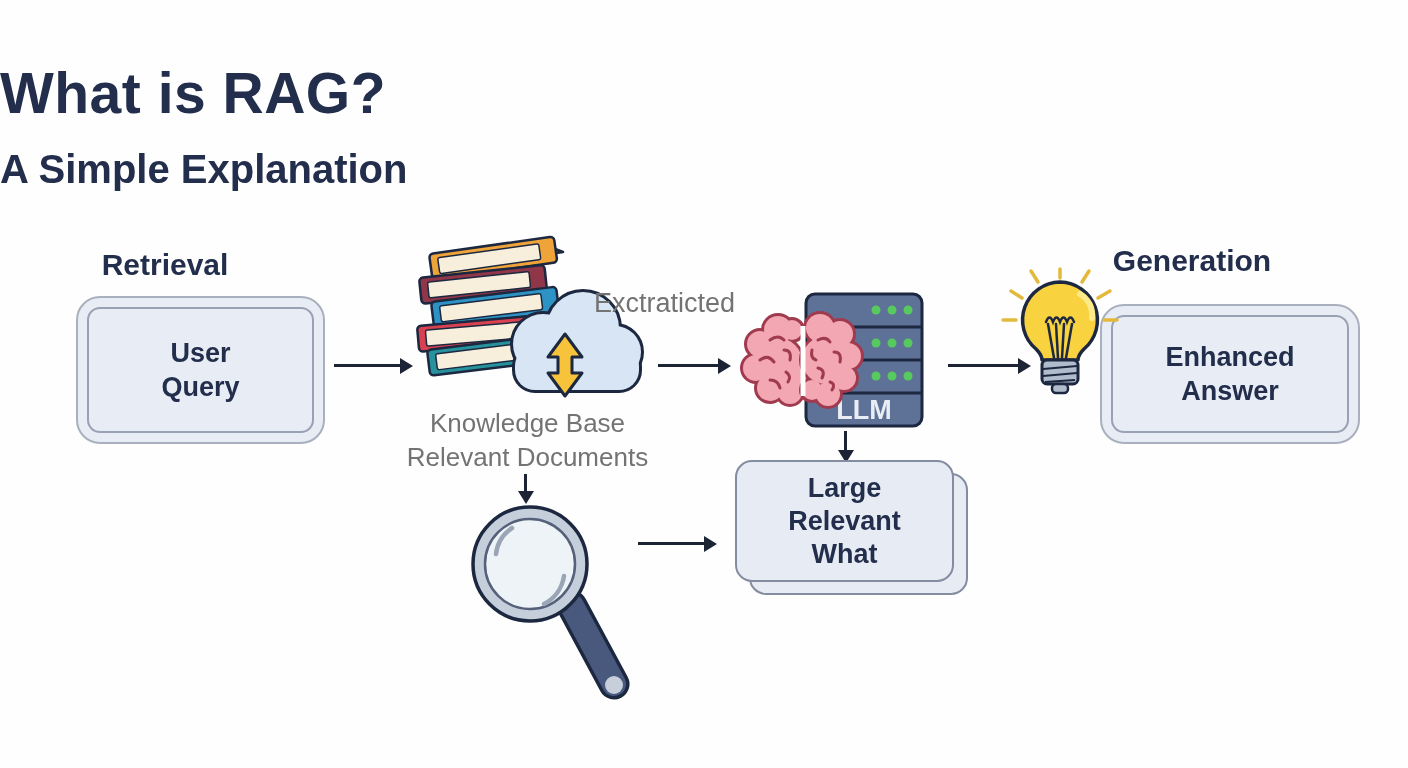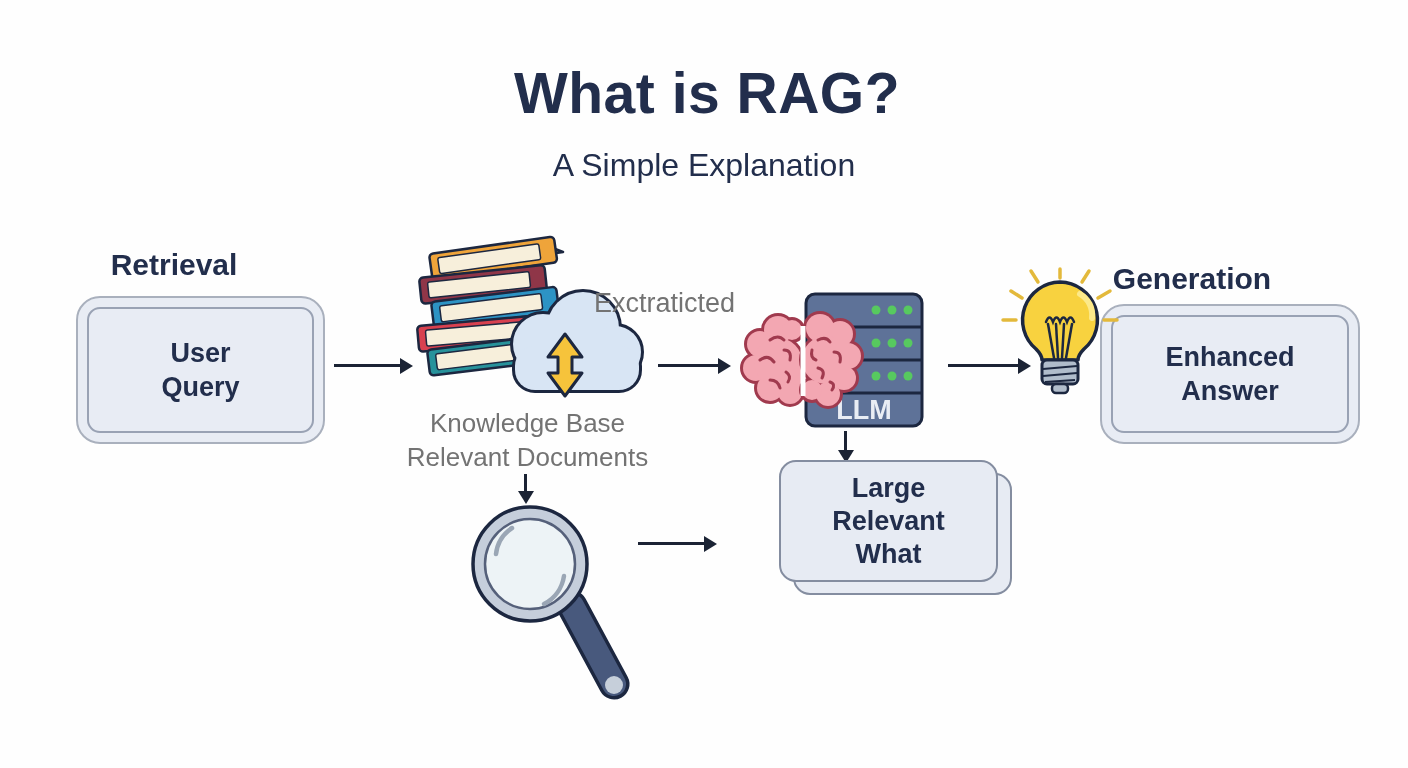--- a/index.html
+++ b/index.html
@@ -8,34 +8,33 @@
     background:#ffffff;
     font-family:"Liberation Sans", sans-serif;
     color:#232f4e;
     overflow:hidden;
   }
   .canvas { position:relative; width:1408px; height:768px; background:#fefefe; }
 
   
   .title-main {
     position:absolute; left:0; right:0; top:60px;
-    text-align:center; font-size:57px; font-weight:700; color:#222e4c;
+    text-align:left; font-size:57px; font-weight:700; color:#222e4c;
     letter-spacing:0.5px;
-    padding-left:6px;
   }
   .title-sub {
     position:absolute; left:0; right:0; top:147px;
-    text-align:center; font-size:32px; font-weight:400; color:#222e4c;
+    text-align:left; font-size:40px; font-weight:700; color:#222e4c;
   }
   .section-label {
     position:absolute; font-size:30px; font-weight:700; color:#222e4c;
     text-align:center;
   }
-  #retrieval-label  { left:84px;  top:248px; width:180px; }
-  #generation-label { left:1092px; top:262px; width:200px; }
+  #retrieval-label  { left:75px;  top:248px; width:180px; }
+  #generation-label { left:1092px; top:244px; width:200px; }
 
   
   .dbl-box {
     position:absolute;
     background:#e8ecf4;
     border:2px solid #a9b0bd;
     border-radius:24px;
     display:flex; align-items:center; justify-content:center;
   }
   .dbl-box::before {
@@ -46,21 +45,21 @@
   .node-text {
     position:relative; z-index:2;
     font-size:27px; font-weight:700; line-height:34px;
     color:#222e4c; text-align:center;
   }
   .card {
     position:absolute;
     background:#e7ebf3;
     border:2px solid #848da0;
     border-radius:17px;
-    display:flex; align-items:center; justify-content:center;margin-left:44px;
+    display:flex; align-items:center; justify-content:center;
   }
   #user-query-box   { left:76px;  top:296px; width:245px; height:144px; }
   #enhanced-box     { left:1100px; top:304px; width:256px; height:136px; }
   #llm-box-back     { left:749px; top:473px; width:215px; height:118px; }
   #llm-box-front    { left:735px; top:460px; width:215px; height:118px; }
   #llm-box-front .node-text { line-height:33px; }
 
   
   .free-label {
     position:absolute; font-weight:400; color:#737373;

